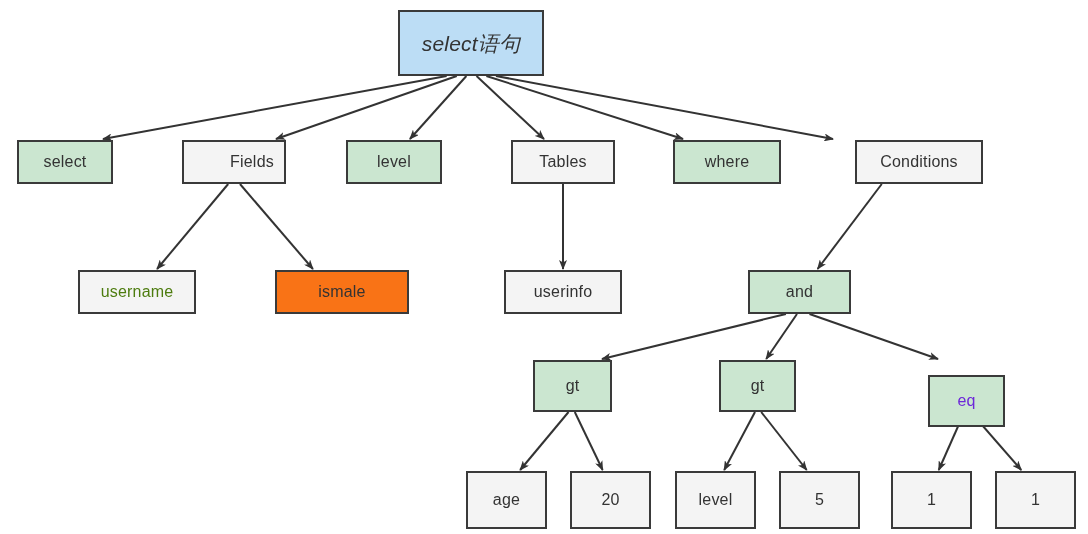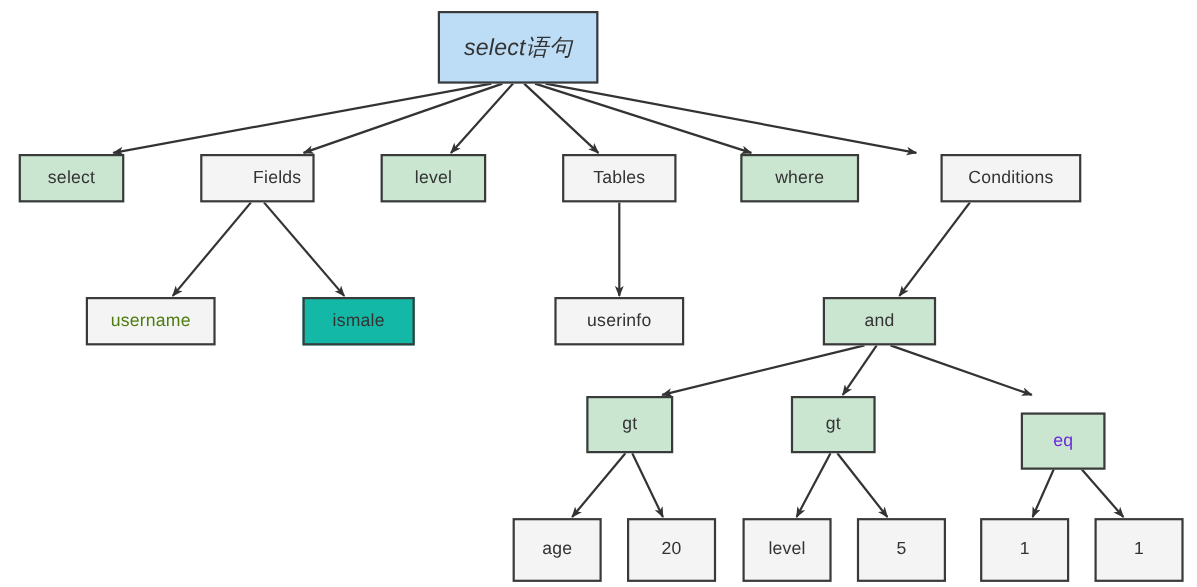--- a/index.html
+++ b/index.html
@@ -86,21 +86,21 @@
   </svg>
   <div id="node-layer">
       <div class="node root" style="left: 398px; top: 10px; width: 146px; height: 66px; background: rgb(188, 221, 245); border-color: rgb(58, 58, 58); color: rgb(51, 51, 51);">select语句</div>
       <div class="node keyword" style="left: 17px; top: 140px; width: 96px; height: 44px; background: rgb(203, 230, 208); border-color: rgb(58, 58, 58); color: rgb(51, 51, 51);">select</div>
       <div class="node plain" style="left: 182px; top: 140px; width: 104px; height: 44px; background: rgb(244, 244, 244); border-color: rgb(58, 58, 58); color: rgb(51, 51, 51); padding-left: 36px;">Fields</div>
       <div class="node keyword" style="left: 346px; top: 140px; width: 96px; height: 44px; background: rgb(203, 230, 208); border-color: rgb(58, 58, 58); color: rgb(51, 51, 51);">level</div>
       <div class="node plain" style="left: 511px; top: 140px; width: 104px; height: 44px; background: rgb(244, 244, 244); border-color: rgb(58, 58, 58); color: rgb(51, 51, 51);">Tables</div>
       <div class="node keyword" style="left: 673px; top: 140px; width: 108px; height: 44px; background: rgb(203, 230, 208); border-color: rgb(58, 58, 58); color: rgb(51, 51, 51);">where</div>
       <div class="node plain" style="left: 823px; top: 140px; width: 128px; height: 44px; background: rgb(244, 244, 244); border-color: rgb(58, 58, 58); color: rgb(51, 51, 51); margin-left: 32px;">Conditions</div>
       <div class="node plain" style="left: 78px; top: 270px; width: 118px; height: 44px; background: rgb(244, 244, 244); border-color: rgb(58, 58, 58); color: #4d7c0f;">username</div>
-      <div class="node plain" style="left: 275px; top: 270px; width: 102px; height: 44px; background: #14b8a6; border-color: rgb(58, 58, 58); color: rgb(51, 51, 51);">ismale</div>
+      <div class="node plain" style="left: 275px; top: 270px; width: 134px; height: 44px; background: #f97316; border-color: rgb(58, 58, 58); color: rgb(51, 51, 51);">ismale</div>
       <div class="node plain" style="left: 504px; top: 270px; width: 118px; height: 44px; background: rgb(244, 244, 244); border-color: rgb(58, 58, 58); color: rgb(51, 51, 51);">userinfo</div>
       <div class="node keyword" style="left: 748px; top: 270px; width: 103px; height: 44px; background: rgb(203, 230, 208); border-color: rgb(58, 58, 58); color: rgb(51, 51, 51);">and</div>
       <div class="node keyword" style="left: 533px; top: 360px; width: 79px; height: 52px; background: rgb(203, 230, 208); border-color: rgb(58, 58, 58); color: rgb(51, 51, 51);">gt</div>
       <div class="node keyword" style="left: 719px; top: 360px; width: 77px; height: 52px; background: rgb(203, 230, 208); border-color: rgb(58, 58, 58); color: rgb(51, 51, 51);">gt</div>
       <div class="node keyword" style="left: 928px; top: 360px; width: 77px; height: 52px; background: rgb(203, 230, 208); border-color: rgb(58, 58, 58); color: #6d28d9; margin-top: 15px;">eq</div>
       <div class="node plain" style="left: 466px; top: 471px; width: 81px; height: 58px; background: rgb(244, 244, 244); border-color: rgb(58, 58, 58); color: rgb(51, 51, 51);">age</div>
       <div class="node plain" style="left: 570px; top: 471px; width: 81px; height: 58px; background: rgb(244, 244, 244); border-color: rgb(58, 58, 58); color: rgb(51, 51, 51);">20</div>
       <div class="node plain" style="left: 675px; top: 471px; width: 81px; height: 58px; background: rgb(244, 244, 244); border-color: rgb(58, 58, 58); color: rgb(51, 51, 51); text-align: center;">level</div>
       <div class="node plain" style="left: 779px; top: 471px; width: 81px; height: 58px; background: rgb(244, 244, 244); border-color: rgb(58, 58, 58); color: rgb(51, 51, 51);">5</div>
       <div class="node plain" style="left: 891px; top: 471px; width: 81px; height: 58px; background: rgb(244, 244, 244); border-color: rgb(58, 58, 58); color: rgb(51, 51, 51);">1</div>

